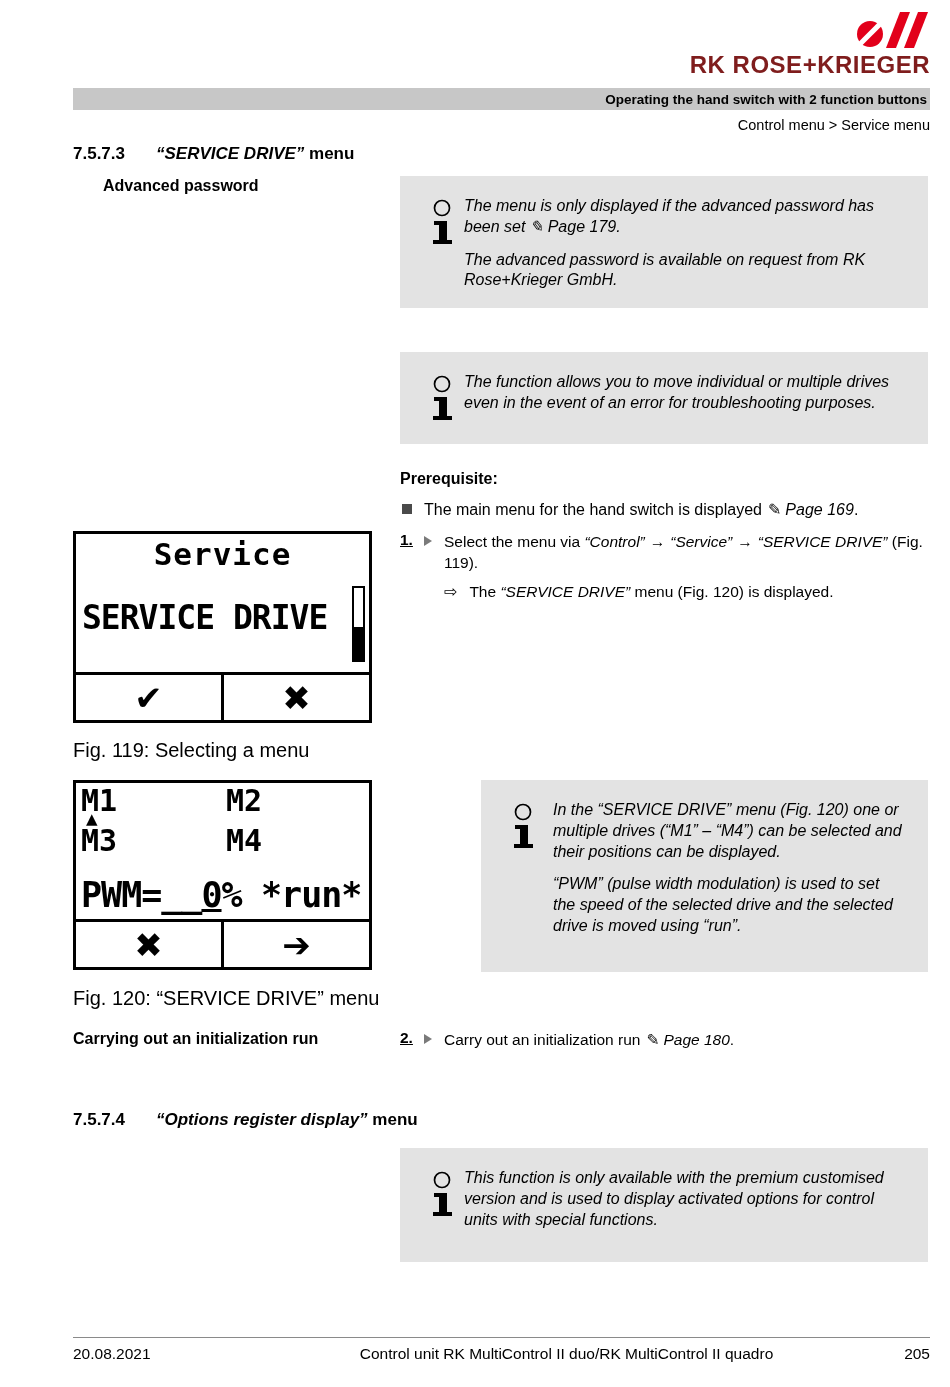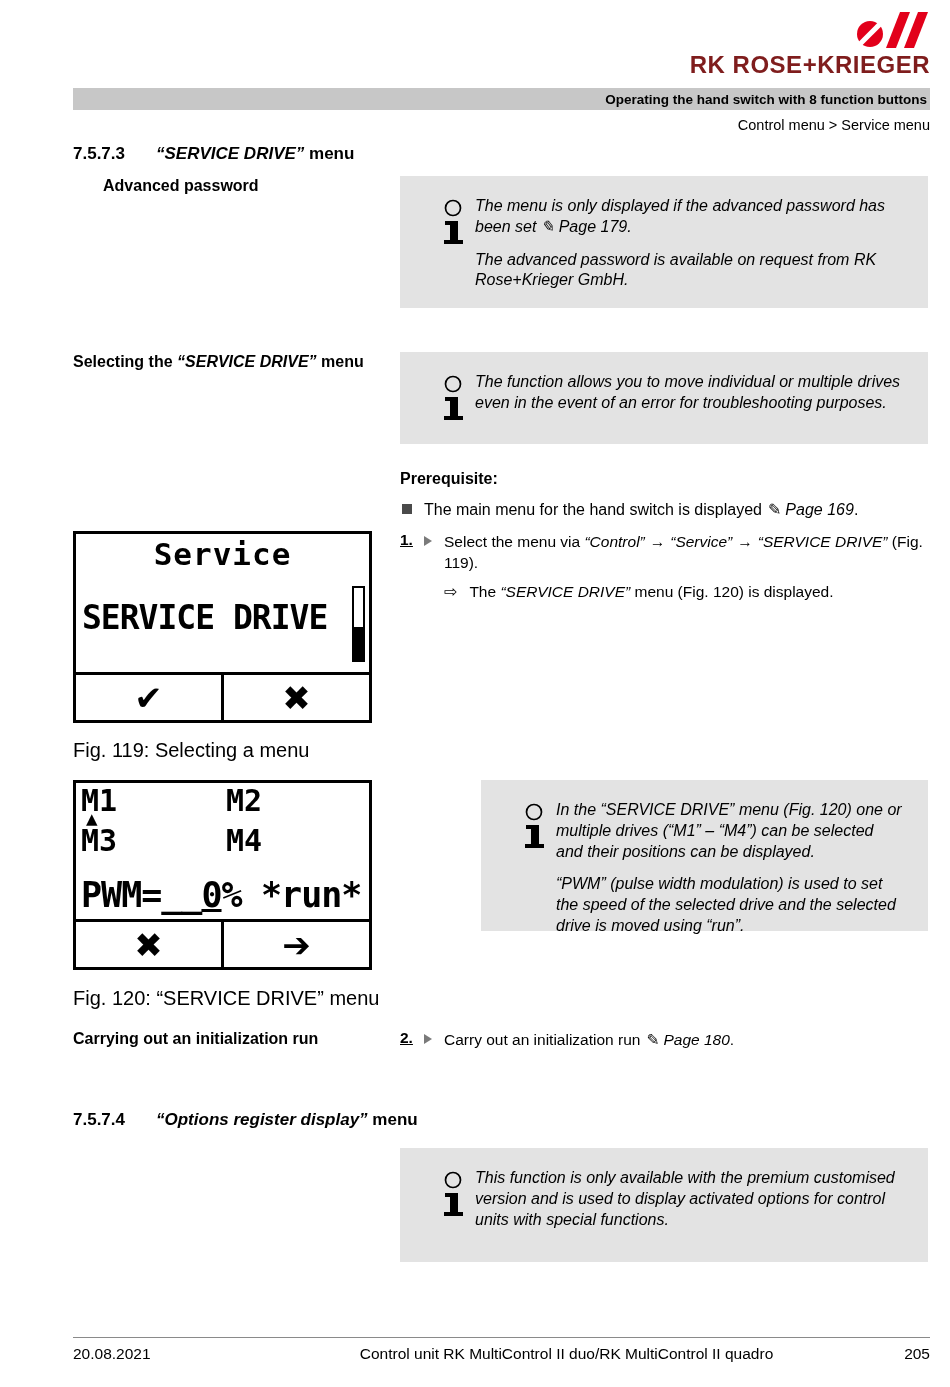--- a/index.html
+++ b/index.html
@@ -20,21 +20,21 @@
   .h{position:absolute;left:73px;font-size:17px;font-weight:bold;}
   .hnum{display:inline-block;width:83px;}
   .hq{font-style:italic;}
 
   
   .side-label{position:absolute;left:73px;width:315px;font-weight:bold;font-size:16px;line-height:1.3;}
   .qi{font-style:italic;}
 
   
   .note{position:absolute;background:#e3e3e3;display:flex;box-sizing:border-box;
-        padding:20px 24px 16px 31px;}
+        padding:20px 24px 16px 20px;}
   .note-ic{flex:0 0 44px;display:flex;justify-content:center;align-items:flex-start;padding-top:3px;}
   .note-tx{font-style:italic;font-size:16px;line-height:1.3;}
   .note-tx p{margin:0 0 12px 0;}
 
   
   .prereq{position:absolute;left:400px;top:470px;font-size:16px;font-weight:bold;}
   .bullet-row{position:absolute;left:400px;top:500px;width:532px;font-size:16px;display:flex;}
   .bullet-sq{width:10px;height:10px;background:#4a4a4a;margin:4px 12px 0 2px;flex:none;}
   .ref{margin:0 4px 0 6px;}
   .pg{font-style:italic;}
@@ -86,21 +86,21 @@
     <svg width="74" height="38" viewBox="0 0 74 38">
       <circle cx="14" cy="24" r="13" fill="#e2001a"></circle>
       <rect x="-4" y="21.5" width="38" height="5" fill="#ffffff" transform="rotate(-45 14 24)"></rect>
       <path d="M30 38 L44 2 L54 2 L40 38 Z" fill="#e2001a"></path>
       <path d="M48 38 L62 2 L72 2 L58 38 Z" fill="#e2001a"></path>
     </svg>
     <div class="logo-text">RK ROSE+KRIEGER</div>
   </div>
 
   <div class="band">
-    <span>Operating the hand switch with 8 function buttons</span>
+    <span>Operating the hand switch with 2 function buttons</span>
   </div>
   <div class="crumb">Control menu &gt; Service menu</div>
 
   <div class="h" style="top:144px;">
     <span class="hnum">7.5.7.3</span><span class="hq">“SERVICE DRIVE”</span><span> menu</span>
   </div>
 
   <div class="side-label" style="top:176px;margin-left:30px;">Advanced password</div>
 
   <div class="note" style="left:400px;top:176px;width:528px;height:132px;">
@@ -109,23 +109,20 @@
         <circle cx="15" cy="9" r="7.5" fill="none" stroke="#000" stroke-width="1.7"></circle>
         <path d="M7 22 h13 v19 h5 v4 H6 v-4 h6 V26 H7 z" fill="#000"></path>
       </svg>
     </div>
     <div class="note-tx">
       <p>The menu is only displayed if the advanced password has been set ✎ Page 179.</p>
       <p>The advanced password is available on request from RK Rose+Krieger GmbH.</p>
     </div>
   </div>
 
-  <div class="side-label" style="top:352px;">
-    <span>Selecting the </span><span class="qi">“SERVICE DRIVE”</span><span> menu</span>
-  </div>
 
   <div class="note" style="left:400px;top:352px;width:528px;height:92px;">
     <div class="note-ic">
       <svg width="30" height="52" viewBox="0 0 30 52">
         <circle cx="15" cy="9" r="7.5" fill="none" stroke="#000" stroke-width="1.7"></circle>
         <path d="M7 22 h13 v19 h5 v4 H6 v-4 h6 V26 H7 z" fill="#000"></path>
       </svg>
     </div>
     <div class="note-tx">
       <p>The function allows you to move individual or multiple drives even in the event of an error for troubleshooting purposes.</p>
@@ -191,21 +188,21 @@
       <div class="lcd-btn">
           <span>✖</span>
         </div>
       <div class="lcd-btn">
           <span>➔</span>
         </div>
     </div>
   </div>
   <div class="fig-caption" style="left:73px;top:987px;">Fig. 120: “SERVICE DRIVE” menu</div>
 
-  <div class="note" style="left:481px;top:780px;width:447px;height:151px;">
+  <div class="note" style="left:481px;top:780px;width:447px;height:192px;gap:8px;">
     <div class="note-ic">
       <svg width="30" height="52" viewBox="0 0 30 52">
         <circle cx="15" cy="9" r="7.5" fill="none" stroke="#000" stroke-width="1.7"></circle>
         <path d="M7 22 h13 v19 h5 v4 H6 v-4 h6 V26 H7 z" fill="#000"></path>
       </svg>
     </div>
     <div class="note-tx">
       <p>In the “SERVICE DRIVE” menu (Fig. 120) one or multiple drives (“M1” – “M4”) can be selected and their positions can be displayed.</p>
       <p>“PWM” (pulse width modulation) is used to set the speed of the selected drive and the selected drive is moved using “run”.</p>
     </div>

